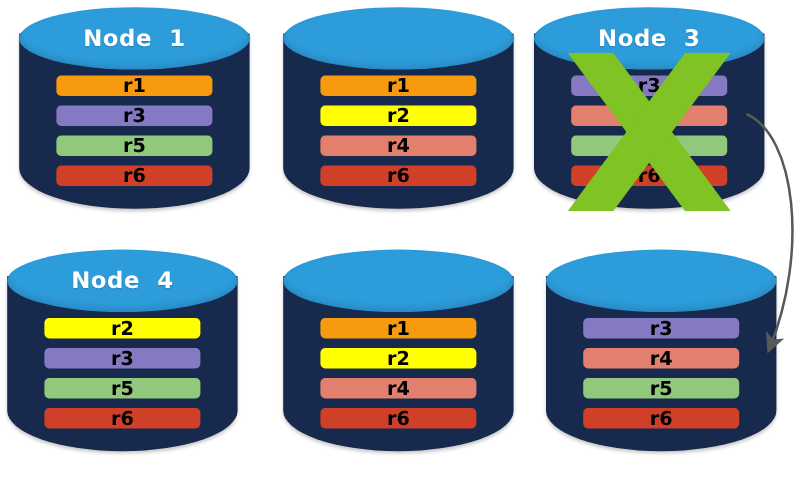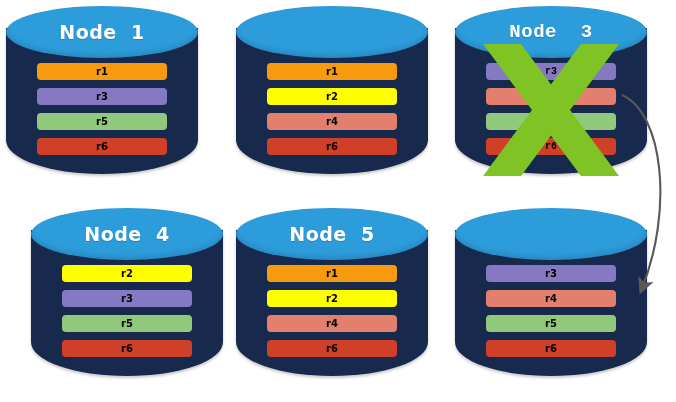--- a/index.html
+++ b/index.html
@@ -77,21 +77,21 @@
   }
 
   .bar {
     position: relative;
     height: 17px;
     margin-bottom: 8px;
     border-radius: 4px;
     display: flex;
     align-items: center;
     justify-content: center;
-    font-size: 10px;
+    font-size: 16px;
     font-weight: bold;
     color: #000000;
     line-height: 1;
   }
   .bar:last-child { margin-bottom: 0; }
 
   
   .x-mark {
     position: absolute;
     left: 14px;
@@ -110,71 +110,70 @@
     height: 402px;
     pointer-events: none;
   }
 </style>
 </head>
 <body>
 
 <div id="canvas">
 
   <div id="nodes-layer">
-      <div class="node" style="left: 6px; top: 6px; padding-left: 39px;">
+      <div class="node" style="left: 16px; top: 6px; padding-left: 39px;">
         <div class="cyl-body" style="background: rgb(23, 41, 76);"></div>
         <div class="cyl-top" style="background: rgb(45, 156, 219);"></div>
         <div class="cyl-title">Node  1</div>
         <div class="bars">
           <div class="bar" style="background: rgb(247, 154, 14);">r1</div>
           <div class="bar" style="background: rgb(133, 121, 196);">r3</div>
           <div class="bar" style="background: rgb(146, 200, 123);">r5</div>
           <div class="bar" style="background: rgb(208, 63, 40);">r6</div>
         </div>
       </div>
       <div class="node" style="left: 236px; top: 6px;">
         <div class="cyl-body" style="background: rgb(23, 41, 76);"></div>
         <div class="cyl-top" style="background: rgb(45, 156, 219);"></div>
         <div class="bars">
           <div class="bar" style="background: rgb(247, 154, 14);">r1</div>
           <div class="bar" style="background: rgb(255, 255, 0);">r2</div>
           <div class="bar" style="background: rgb(226, 128, 109);">r4</div>
           <div class="bar" style="background: rgb(208, 63, 40);">r6</div>
         </div>
       </div>
-      <div class="node" style="left: 455px; top: 6px; font-family: Liberation Mono, monospace;">
+      <div class="node" style="left: 445px; top: 6px;">
         <div class="cyl-body" style="background: rgb(23, 41, 76);"></div>
         <div class="cyl-top" style="background: rgb(45, 156, 219);"></div>
         <div class="cyl-title">Node  3</div>
         <div class="bars">
           <div class="bar" style="background: rgb(133, 121, 196);">r3</div>
           <div class="bar" style="background: rgb(226, 128, 109);">r4</div>
           <div class="bar" style="background: rgb(146, 200, 123);">r5</div>
           <div class="bar" style="background: rgb(208, 63, 40);">r6</div>
         </div>
         <svg class="x-mark" viewBox="0 0 164 132">
           <path d="M 14 0 L 52 0 L 150 132 L 112 132 Z" fill="#7FC424"></path>
           <path d="M 112 0 L 150 0 L 52 132 L 14 132 Z" fill="#7FC424"></path>
         </svg>
       </div>
-      <div class="node" style="left: 6px; top: 208px; margin-left: 25px;">
+      <div class="node" style="left: 6px; top: 208px;">
         <div class="cyl-body" style="background: rgb(23, 41, 76);"></div>
         <div class="cyl-top" style="background: rgb(45, 156, 219);"></div>
         <div class="cyl-title">Node  4</div>
         <div class="bars">
           <div class="bar" style="background: rgb(255, 255, 0);">r2</div>
           <div class="bar" style="background: rgb(133, 121, 196);">r3</div>
           <div class="bar" style="background: rgb(146, 200, 123);">r5</div>
           <div class="bar" style="background: rgb(208, 63, 40);">r6</div>
         </div>
       </div>
       <div class="node" style="left: 236px; top: 208px;">
         <div class="cyl-body" style="background: rgb(23, 41, 76);"></div>
         <div class="cyl-top" style="background: rgb(45, 156, 219);"></div>
-        <div class="cyl-title">Node  5</div>
         <div class="bars">
           <div class="bar" style="background: rgb(247, 154, 14);">r1</div>
           <div class="bar" style="background: rgb(255, 255, 0);">r2</div>
           <div class="bar" style="background: rgb(226, 128, 109);">r4</div>
           <div class="bar" style="background: rgb(208, 63, 40);">r6</div>
         </div>
       </div>
       <div class="node" style="left: 455px; top: 208px;">
         <div class="cyl-body" style="background: rgb(23, 41, 76);"></div>
         <div class="cyl-top" style="background: rgb(45, 156, 219);"></div>

